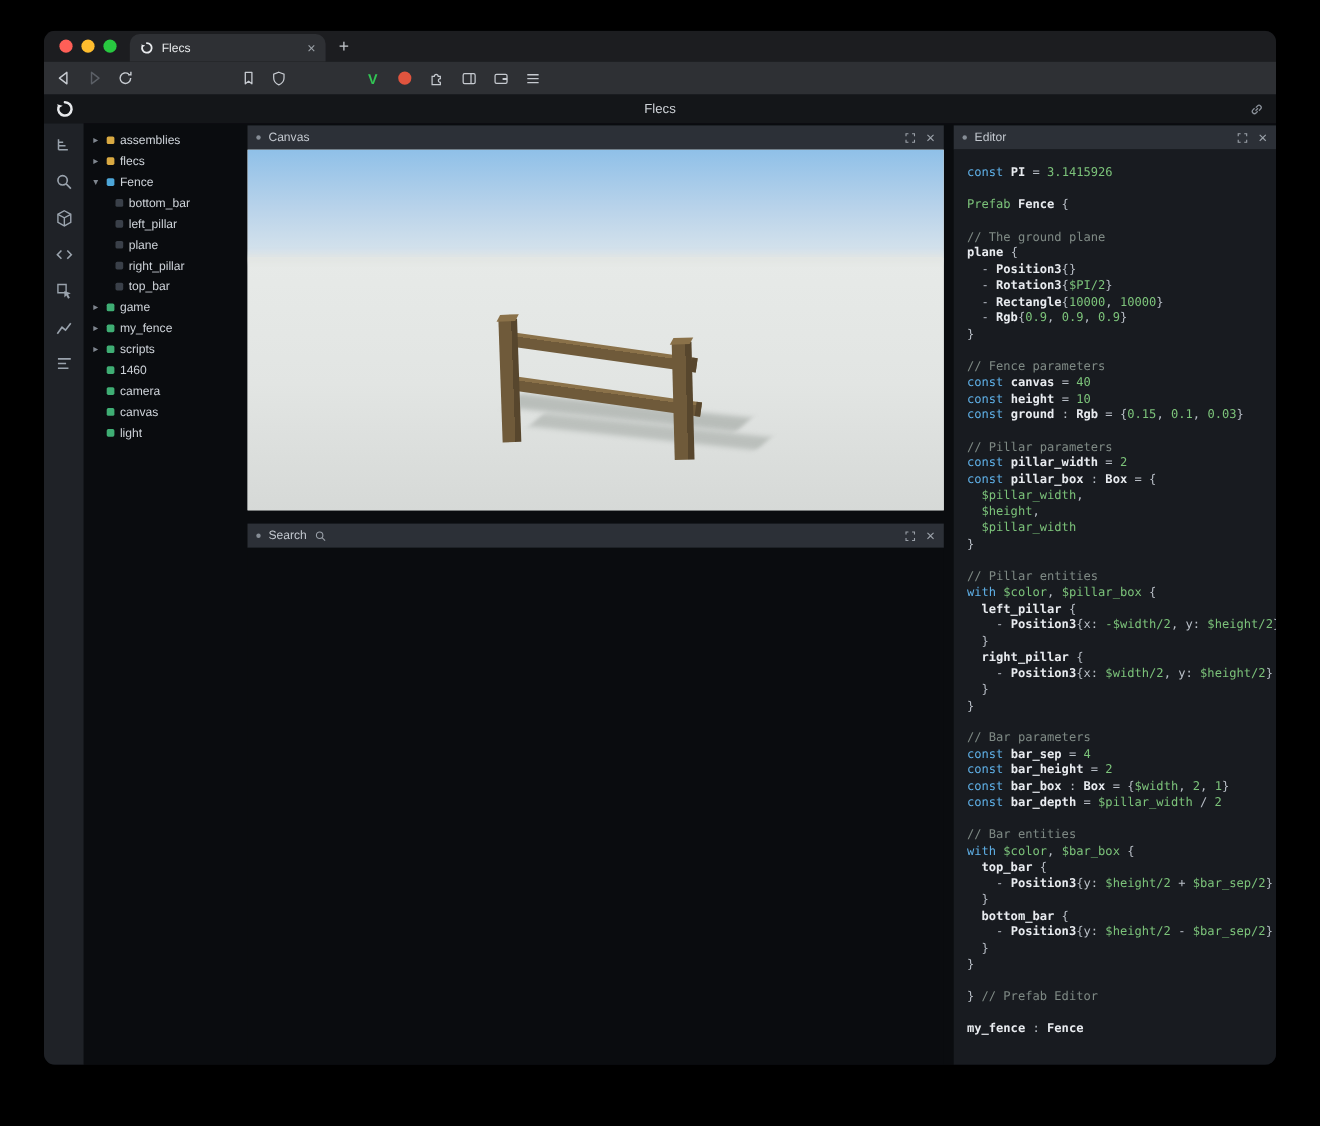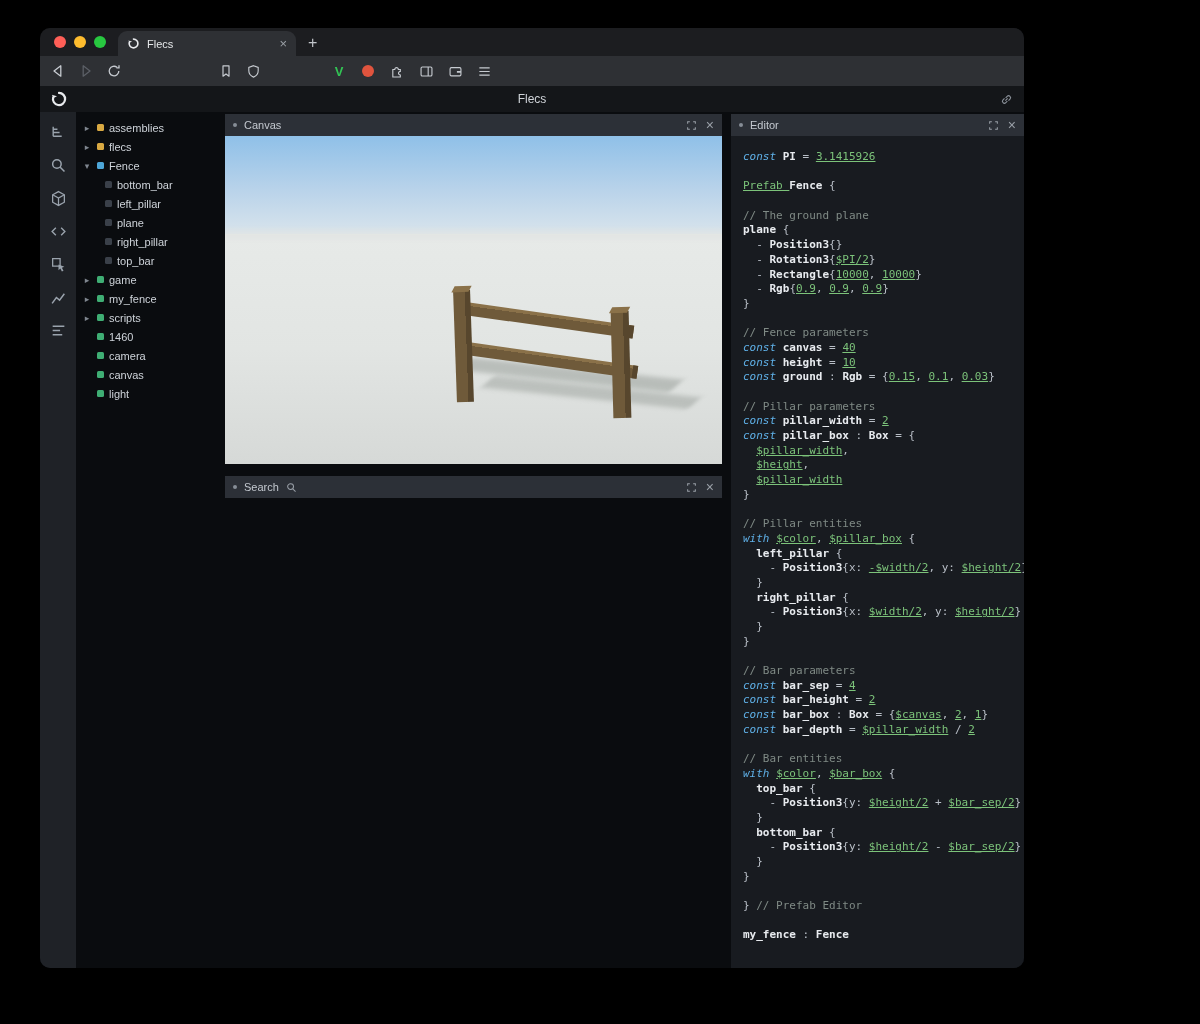--- a/index.html
+++ b/index.html
@@ -1,19 +1,19 @@
 <!DOCTYPE html>
 <html style="--sky-top: #8FC0E8; --sky-bottom: #D8E4EC; --ground: #E2E5E3; --fence-wood: #6F5A3A; --fence-wood-dark: #57462D; --fence-wood-light: #8A7149; --shadow: #9AA09B; --accent-yellow: #D9A942; --accent-blue: #4DA6D8; --accent-green: #3FAE74; --entity-child: #3A4049; --syntax-kw: #5FB0E7; --syntax-id: #E8EBEF; --syntax-val: #7CC37A; --syntax-com: #7F8A85; --syntax-pun: #B9BFC7;"><head>
 <meta charset="utf-8">
 <style>
   * { box-sizing: border-box; margin: 0; padding: 0; }
   html,body { width:1200px; height:1024px; background:#000; overflow:hidden;
     font-family:"Liberation Sans","DejaVu Sans",sans-serif; }
 
-  .window { position:absolute; left:40px; top:28px; width:984px; height:940px;
+  .window { position:absolute; left:40px; top:28px; width:1120px; height:940px;
     background:#0b0d10; border-radius:10px; overflow:hidden; box-shadow:0 18px 60px rgba(0,0,0,.7); }
 
   
   .tabstrip { height:28px; background:#1c1d20; display:flex; align-items:flex-end; }
   .traffic { align-self:center; display:flex; gap:8px; padding:0 12px 0 14px; }
   .tl { width:12px; height:12px; border-radius:50%; }
   .tl.red{background:#ff5f57} .tl.yellow{background:#febc2e} .tl.green{background:#28c840}
   .tab { width:178px; height:25px; background:#2e3034; border-radius:9px 9px 0 0;
     display:flex; align-items:center; gap:7px; padding:0 9px; }
   .tab-favicon { width:13px; height:13px; color:#e8eaed; flex:none; }
@@ -99,23 +99,23 @@
   .pillar.right { left:387px; top:175px; width:18px; height:107px; transform:rotate(-1.5deg); }
 
   .search-panel { flex:1; min-height:0; }
   .search-content { flex:1; background:#0a0c0f; }
 
   
   .editorpanel { width:293px; flex:none; margin-left:6px; display:flex; flex-direction:column; padding-top:2px; }
   .editor-content { flex:1; background:#181b20; padding:14px 8px 10px 12px; overflow:hidden;
     font-family:"DejaVu Sans Mono","Liberation Mono",monospace; font-size:11px; line-height:14.7px; }
   .code-line { height:14.7px; white-space:pre; }
-  .tok-kw { color:var(--syntax-kw);font-style:italic; }
+  .tok-kw { color:var(--syntax-kw); }
   .tok-id { color:var(--syntax-id); font-weight:bold; }
-  .tok-val { color:var(--syntax-val);text-decoration:underline; }
+  .tok-val { color:var(--syntax-val); }
   .tok-com { color:var(--syntax-com); }
   .tok-pun { color:var(--syntax-pun); }
 </style>
 </head>
 <body>
 
 <div class="window">
 
   <div class="tabstrip">
     <div class="traffic">
@@ -424,21 +424,21 @@
           <div class="code-line"><span class="tok-pun">    - </span><span class="tok-id">Position3</span><span class="tok-pun">{x: </span><span class="tok-val">-$width/2</span><span class="tok-pun">, y: </span><span class="tok-val">$height/2</span><span class="tok-pun">}</span></div>
           <div class="code-line"><span class="tok-pun">  }</span></div>
           <div class="code-line"><span class="tok-pun">  </span><span class="tok-id">right_pillar </span><span class="tok-pun">{</span></div>
           <div class="code-line"><span class="tok-pun">    - </span><span class="tok-id">Position3</span><span class="tok-pun">{x: </span><span class="tok-val">$width/2</span><span class="tok-pun">, y: </span><span class="tok-val">$height/2</span><span class="tok-pun">}</span></div>
           <div class="code-line"><span class="tok-pun">  }</span></div>
           <div class="code-line"><span class="tok-pun">}</span></div>
           <div class="code-line">&nbsp;</div>
           <div class="code-line"><span class="tok-com">// Bar parameters</span></div>
           <div class="code-line"><span class="tok-kw">const </span><span class="tok-id">bar_sep</span><span class="tok-pun"> = </span><span class="tok-val">4</span></div>
           <div class="code-line"><span class="tok-kw">const </span><span class="tok-id">bar_height</span><span class="tok-pun"> = </span><span class="tok-val">2</span></div>
-          <div class="code-line"><span class="tok-kw">const </span><span class="tok-id">bar_box</span><span class="tok-pun"> : </span><span class="tok-id">Box</span><span class="tok-pun"> = {</span><span class="tok-val">$canvas</span><span class="tok-pun">, </span><span class="tok-val">2</span><span class="tok-pun">, </span><span class="tok-val">1</span><span class="tok-pun">}</span></div>
+          <div class="code-line"><span class="tok-kw">const </span><span class="tok-id">bar_box</span><span class="tok-pun"> : </span><span class="tok-id">Box</span><span class="tok-pun"> = {</span><span class="tok-val">$width</span><span class="tok-pun">, </span><span class="tok-val">2</span><span class="tok-pun">, </span><span class="tok-val">1</span><span class="tok-pun">}</span></div>
           <div class="code-line"><span class="tok-kw">const </span><span class="tok-id">bar_depth</span><span class="tok-pun"> = </span><span class="tok-val">$pillar_width</span><span class="tok-pun"> / </span><span class="tok-val">2</span></div>
           <div class="code-line">&nbsp;</div>
           <div class="code-line"><span class="tok-com">// Bar entities</span></div>
           <div class="code-line"><span class="tok-kw">with </span><span class="tok-val">$color</span><span class="tok-pun">, </span><span class="tok-val">$bar_box</span><span class="tok-pun"> {</span></div>
           <div class="code-line"><span class="tok-pun">  </span><span class="tok-id">top_bar </span><span class="tok-pun">{</span></div>
           <div class="code-line"><span class="tok-pun">    - </span><span class="tok-id">Position3</span><span class="tok-pun">{y: </span><span class="tok-val">$height/2</span><span class="tok-pun"> + </span><span class="tok-val">$bar_sep/2</span><span class="tok-pun">}</span></div>
           <div class="code-line"><span class="tok-pun">  }</span></div>
           <div class="code-line"><span class="tok-pun">  </span><span class="tok-id">bottom_bar </span><span class="tok-pun">{</span></div>
           <div class="code-line"><span class="tok-pun">    - </span><span class="tok-id">Position3</span><span class="tok-pun">{y: </span><span class="tok-val">$height/2</span><span class="tok-pun"> - </span><span class="tok-val">$bar_sep/2</span><span class="tok-pun">}</span></div>
           <div class="code-line"><span class="tok-pun">  }</span></div>

